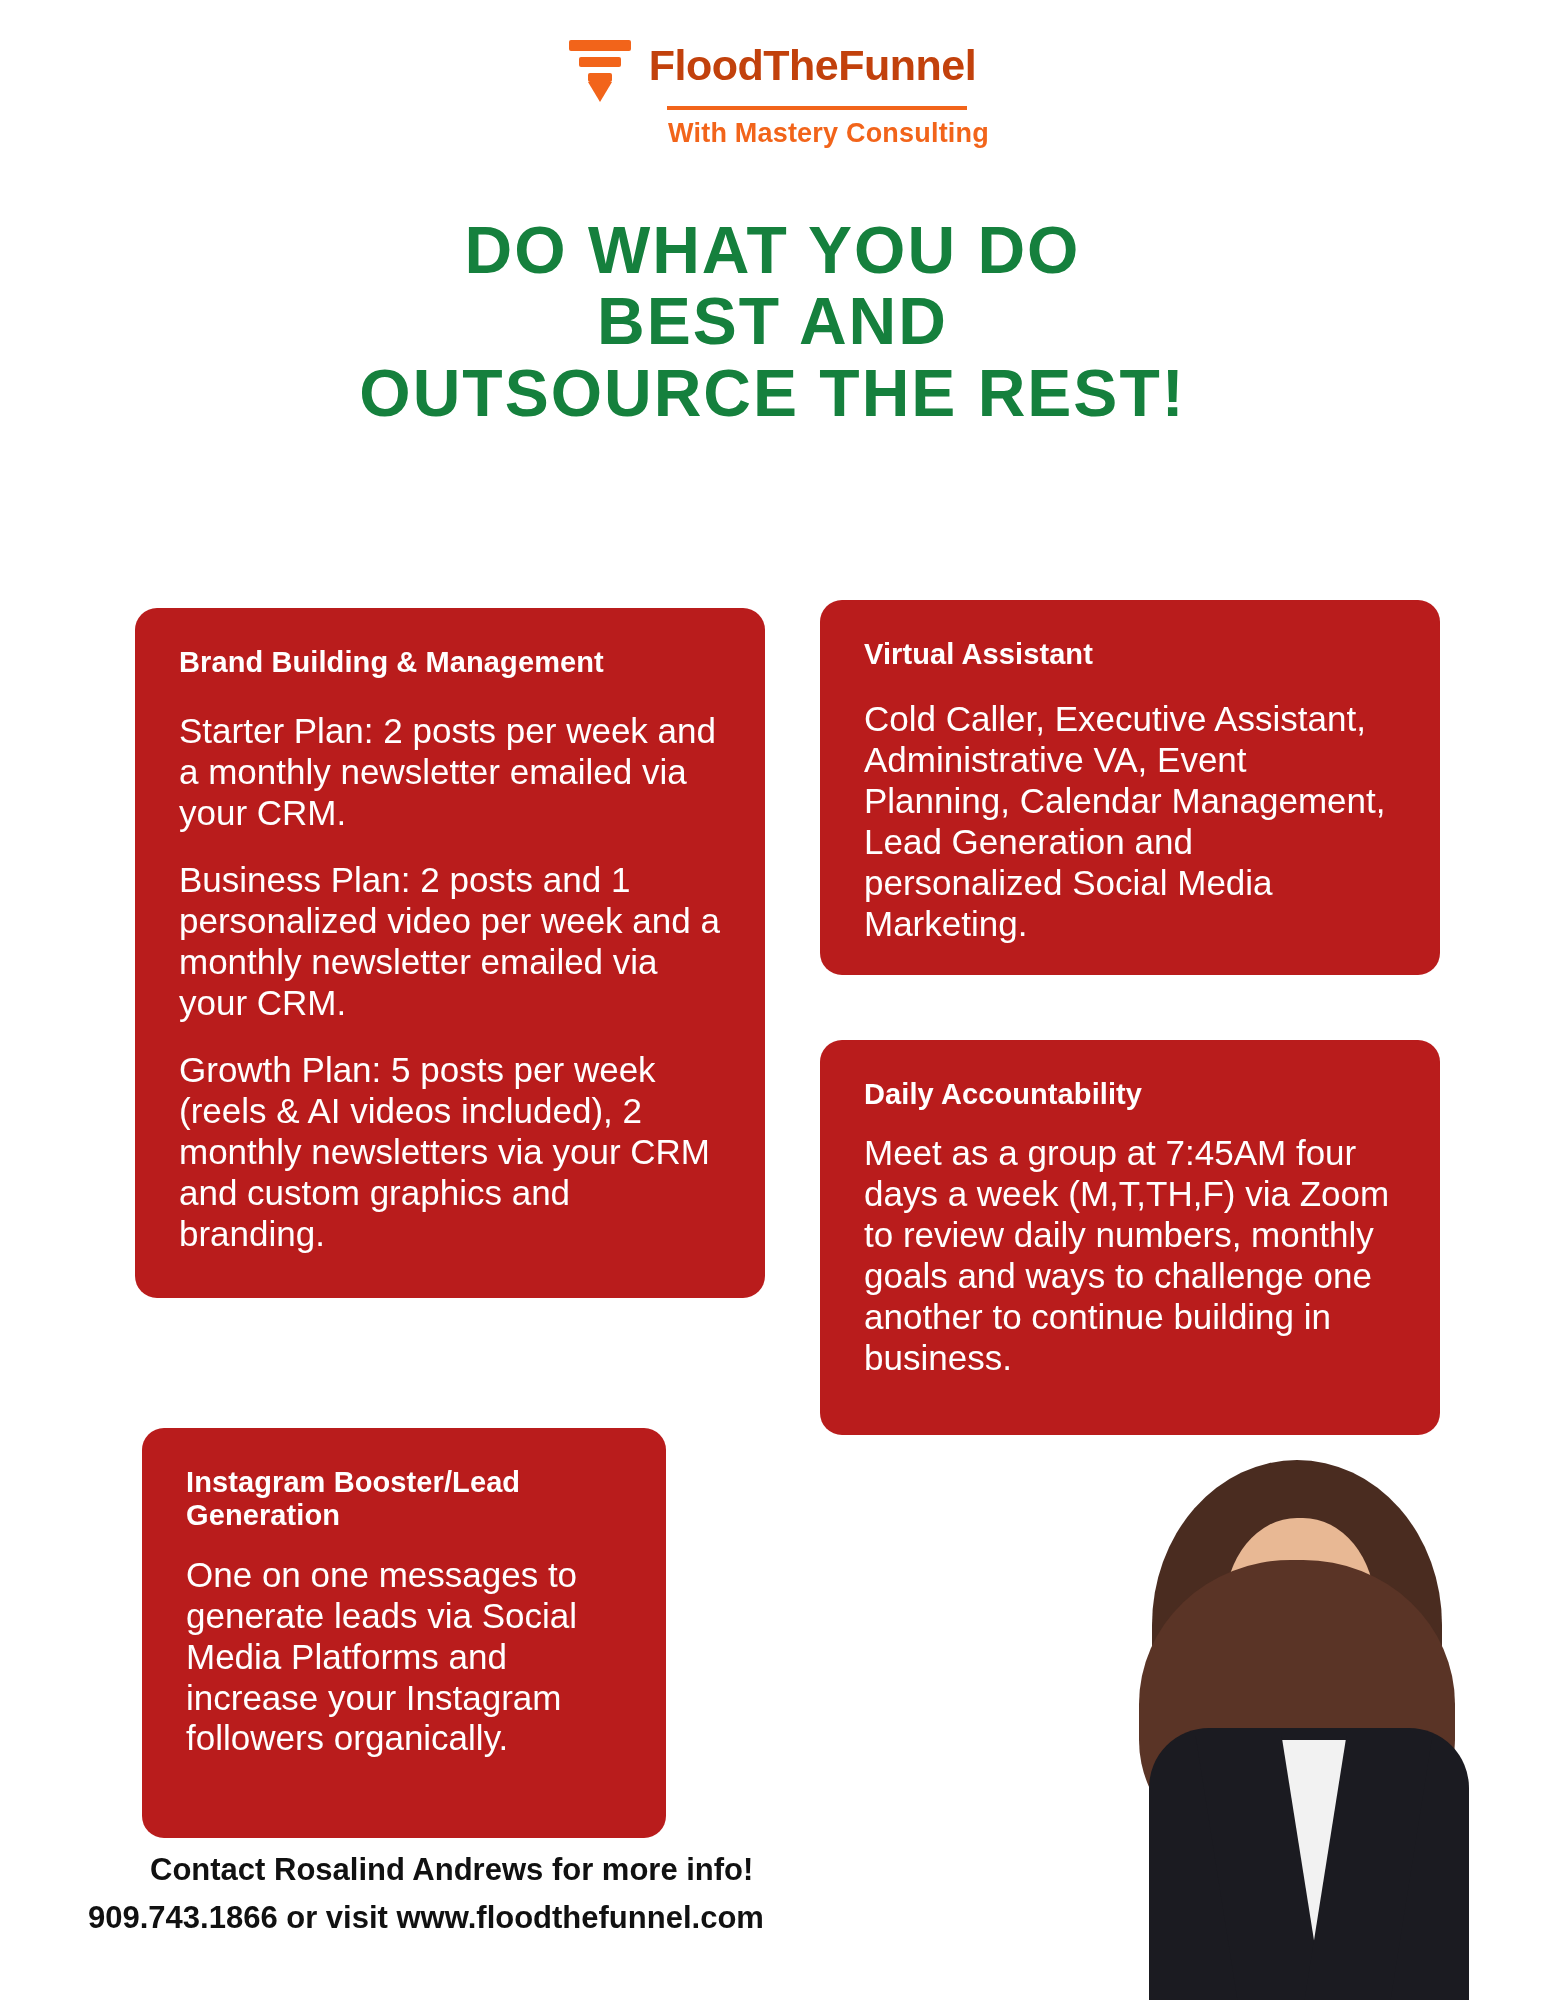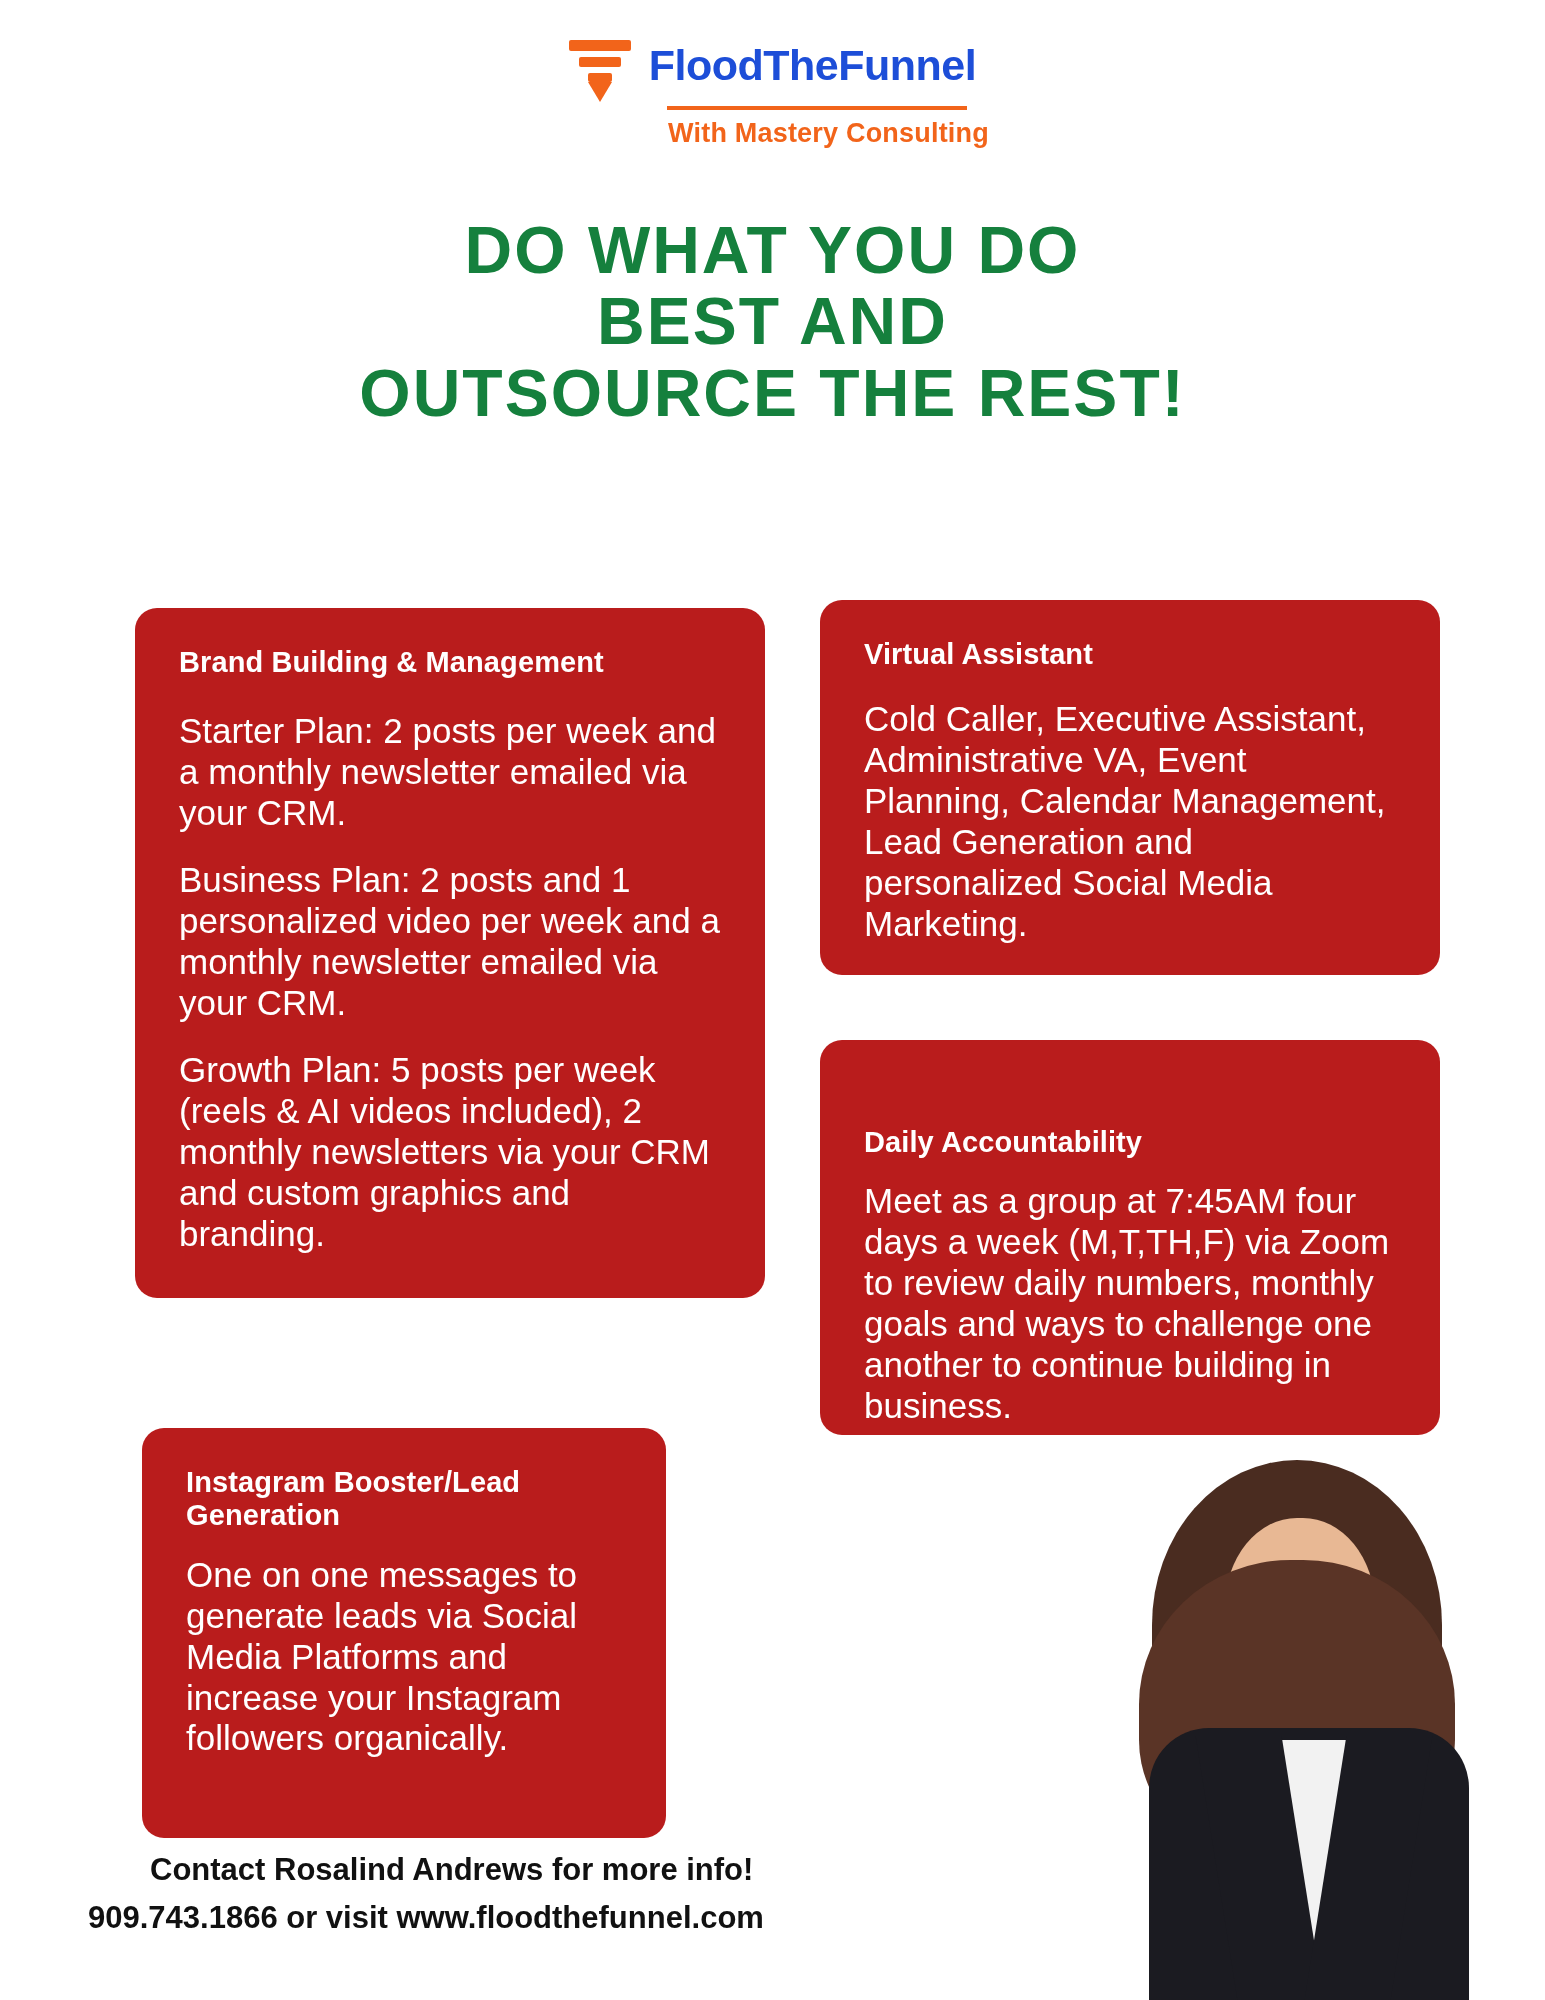--- a/index.html
+++ b/index.html
@@ -49,21 +49,21 @@
   .funnel-mark .stem {
     position: absolute; top: 52px; left: 50%; transform: translateX(-50%);
     width: 0; height: 0;
     border-left: 12px solid transparent;
     border-right: 12px solid transparent;
     border-top: 20px solid #f2641a;
   }
   .logo-title {
     font-size: 43px;
     font-weight: 700;
-    color: #1d4ed8;
+    color: #c2410c;
     letter-spacing: -0.5px;
     line-height: 1;
   }
   .logo-underline {
     width: 300px;
     height: 4px;
     background: #f2641a;
     margin-top: 6px;
     margin-left: 88px;
   }
@@ -113,21 +113,21 @@
   }
   .card p + p { margin-top: 26px; }
 
   #card-brand   { left: 135px;  top: 608px;  width: 630px;  height: 690px; }
   #card-va      { left: 820px;  top: 600px;  width: 620px;  height: 375px; }
   #card-daily   { left: 820px;  top: 1040px; width: 620px;  height: 395px; }
   #card-insta   { left: 142px;  top: 1428px; width: 524px;  height: 410px; }
 
   #card-brand h3 { margin-bottom: 32px; }
   #card-insta h3 { margin-bottom: 22px; }
-  #card-daily h3 { margin-bottom: 22px; margin-top: 48px; }
+  #card-daily h3 { margin-bottom: 22px; }
 
   
   .photo {
     position: absolute;
     right: 28px;
     bottom: 0;
     width: 420px;
     height: 560px;
     overflow: hidden;
   }

